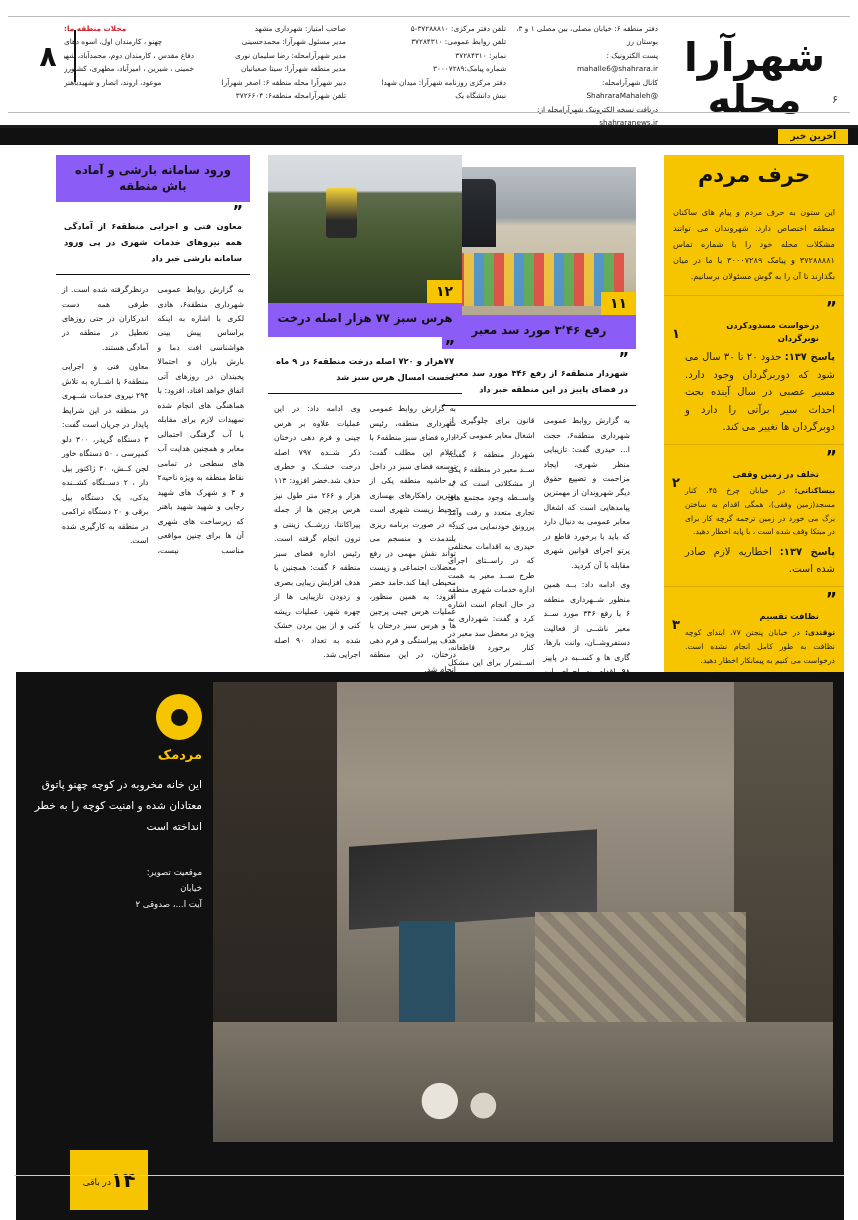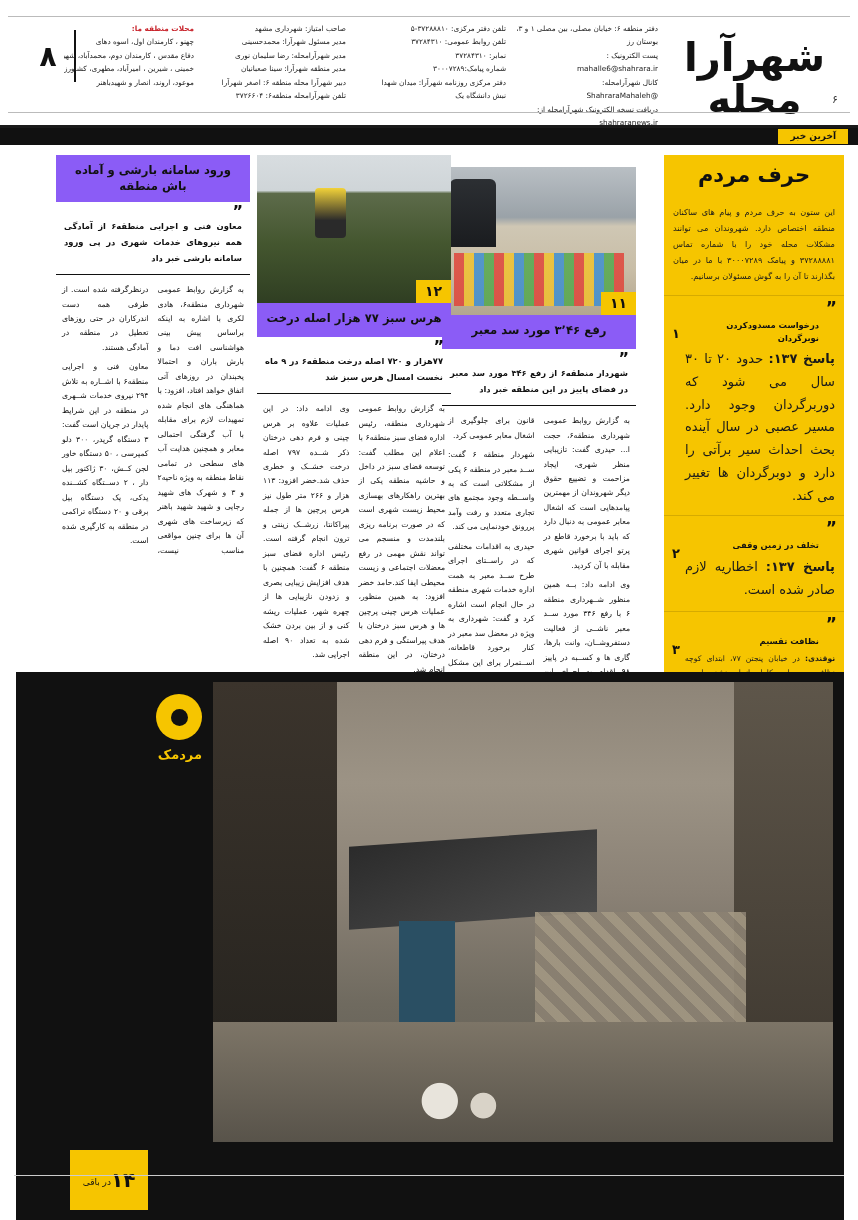--- a/index.html
+++ b/index.html
@@ -41,21 +41,21 @@
     border-right: 2px solid #111;
   }
   .head-col {
     position: absolute; top: 22px;
     font-size: 7.3px; line-height: 1.85; color: #222;
     text-align: right;
   }
   .head-col.c1 { right: 200px; width: 150px; }
   .head-col.c2 { right: 352px; width: 160px; }
   .head-col.c3 { right: 512px; width: 150px; }
-  .head-col.c4 { right: 664px; width: 130px; text-align: right; }
+  .head-col.c4 { right: 664px; width: 130px; text-align: left; }
   .head-col .hl { color: #c9252d; font-weight: bold; }
   .head-col .row { white-space: nowrap; overflow: hidden; }
   .head-rule {
     position: absolute; left: 8px; right: 8px; height: 1px; background: #bbb;
   }
   .akhbar-bar {
     position: absolute; top: 128px; left: 0; right: 0; height: 17px;
     background: #111;
   }
   .akhbar-tag {
@@ -93,33 +93,33 @@
   .sb-head {
     font-size: 8.4px; font-weight: bold; color: #111;
     margin: 16px 16px 4px 14px; text-align: right; line-height: 1.5;
   }
   .sb-body {
     font-size: 7.6px; line-height: 1.8; color: #1a1a1a;
     text-align: justify; margin-left: 12px;
   }
   .sb-body b { font-weight: bold; }
   .sb-answer {
-    font-size: 13px; line-height: 1.75; color: #1a1a1a;
+    font-size: 10px; line-height: 1.75; color: #1a1a1a;
     margin-top: 4px; text-align: justify; margin-left: 12px;
   }
 
   
   .stories {
     position: absolute; top: 155px; right: 206px; left: 16px; height: 505px;
   }
   .story {
     position: absolute; top: 0; width: 194px; height: 505px;
   }
   .story.s1 { right: 16px; margin-top: 12px; }
-  .story.s2 { right: 201px; }
+  .story.s2 { right: 190px; }
   .story.s3 { right: 402px; }
   .story-photo {
     position: relative; width: 100%; height: 148px;
     overflow: hidden; background: #888;
   }
   .story-photo .badge {
     position: absolute; bottom: 0; right: 0;
     background: #f6c500; color: #111;
     font-size: 14px; font-weight: bold;
     padding: 3px 9px 4px;
@@ -339,20 +339,21 @@
       <span class="sb-quote">”</span>
       <span class="sb-num">۱</span>
       <div class="sb-head">درخواست مسدودکردن نوبرگردان</div>
       <div class="sb-answer" id="sb0b"><b>پاسخ ۱۳۷:</b> حدود ۲۰ تا ۳۰ سال می شود که دوربرگردان وجود دارد. مسیر عصبی در سال آینده بحث احداث سیر برآتی را دارد و دوبرگردان ها تغییر می کند.</div>
     </div>
 
     <div class="sb-item">
       <span class="sb-quote">”</span>
       <span class="sb-num">۲</span>
       <div class="sb-head">تخلف در زمین وقفی</div>
+      <div class="sb-body" id="sb1a"><b>بیساکنانی:</b> در خیابان چرخ ۴۵، کنار مسجد(زمین وقفی)، همگی اقدام به ساختن برگ می خورد در زمین ترجمه گرچه کار برای در مبتکا وقف شده است ، با پایه اخطار دهید.</div>
       <div class="sb-answer" id="sb1b"><b>پاسخ ۱۳۷:</b> اخطاریه لازم صادر شده است.</div>
     </div>
 
     <div class="sb-item">
       <span class="sb-quote">”</span>
       <span class="sb-num">۳</span>
       <div class="sb-head">نظافت تقسیم</div>
       <div class="sb-body" id="sb2a"><b>نوقندی:</b> در خیابان پنجتن ۷۷، ابتدای کوچه نظافت به طور کامل انجام نشده است. درخواست می کنیم به پیمانکار اخطار دهید.</div>
       <div class="sb-answer" id="sb2b"><b>پاسخ ۱۳۷:</b> نظافت لازم داده شد و نیرو دوباره برای نظافت اعزام شد.</div>
     </div>
@@ -416,20 +417,26 @@
         <div class="door"></div>
         <div class="stone"></div>
         <div class="rubble"></div>
         <div class="trash"></div>
       </div>
     </div>
 
     <div class="feature-side">
       <div class="shutter"></div>
       <div class="feature-kicker">مردمک</div>
+      <div class="feature-text">این خانه مخروبه در کوچه چهنو پاتوق معتادان شده و امنیت کوچه را به خطر انداخته است</div>
+      <div class="feature-caption">
+        <div>موقعیت تصویر:</div>
+        <div>خیابان</div>
+        <div>آیت ا...، صدوقی ۲</div>
+      </div>
     </div>
 
     <div class="page-jump">
       <div class="n">۱۴</div>
       <div class="t">در باقی</div>
     </div>
   </div>
 
   <div class="footer-rule"></div>
 </div>

